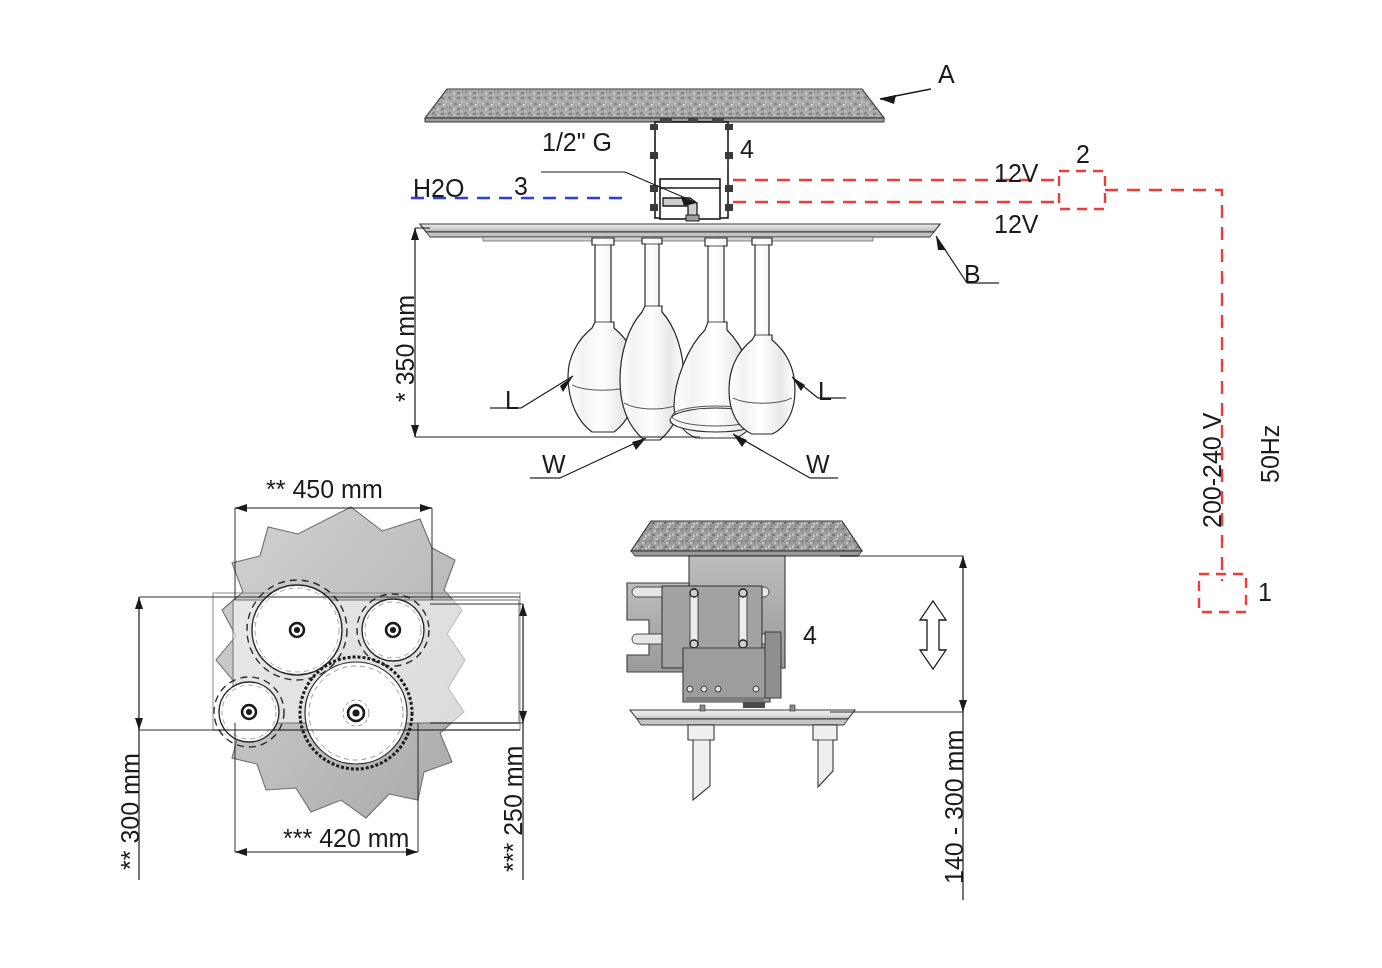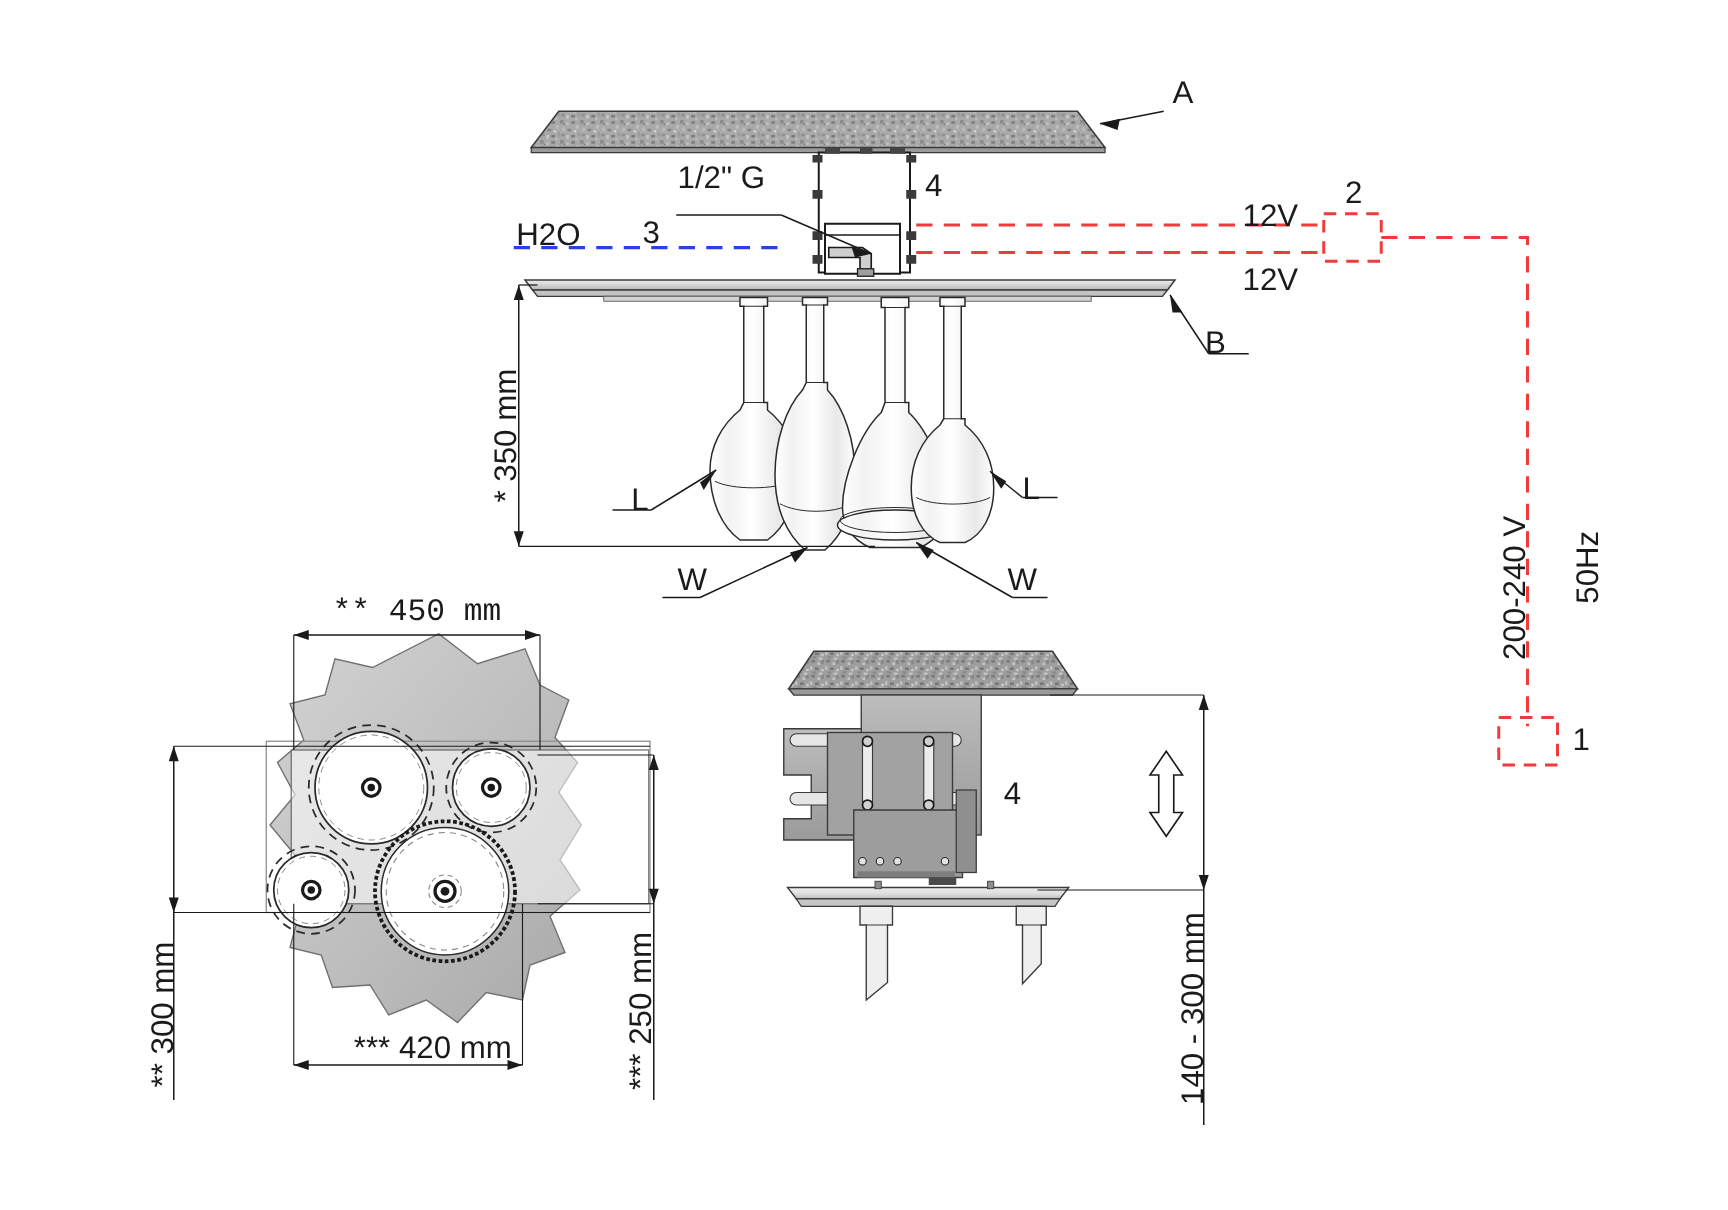--- a/index.html
+++ b/index.html
@@ -401,21 +401,21 @@
   <div class="lbl lbl-lg" style="left:505px; top:388px;">L</div>
 
   <div class="lbl lbl-lg" style="left:818px; top:379px;">L</div>
 
   <div class="lbl lbl-lg" style="left:542px; top:452px;">W</div>
 
   <div class="lbl lbl-lg" style="left:806px; top:452px;">W</div>
 
   <div class="lbl lbl-lg rot90" style="left:393px; top:402px;">*  350  mm</div>
 
-  <div class="lbl lbl-lg" style="left:266px; top:477px;font-family:Liberation Mono, monospace;">**   450   mm</div>
+  <div class="lbl lbl-lg" style="left:266px; top:477px;">**   450   mm</div>
 
   <div class="lbl lbl-lg" style="left:255px; top:826px;margin-left:28px;">***   420   mm</div>
 
   <div class="lbl lbl-lg rot90" style="left:118px; top:870px;">**  300  mm</div>
 
   <div class="lbl lbl-lg rot90" style="left:501px; top:872px;">***  250  mm</div>
 
   <div class="lbl lbl-lg" style="left:803px; top:623px;">4</div>
 
   <div class="lbl lbl-lg rot90" style="left:942px; top:884px;">140  -  300  mm</div>

